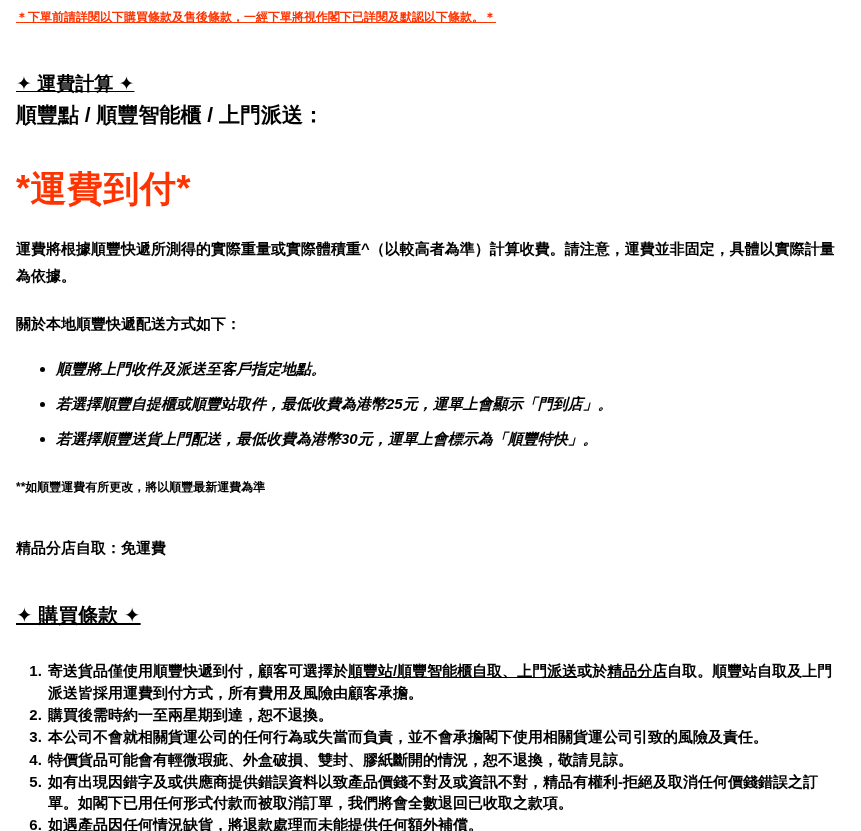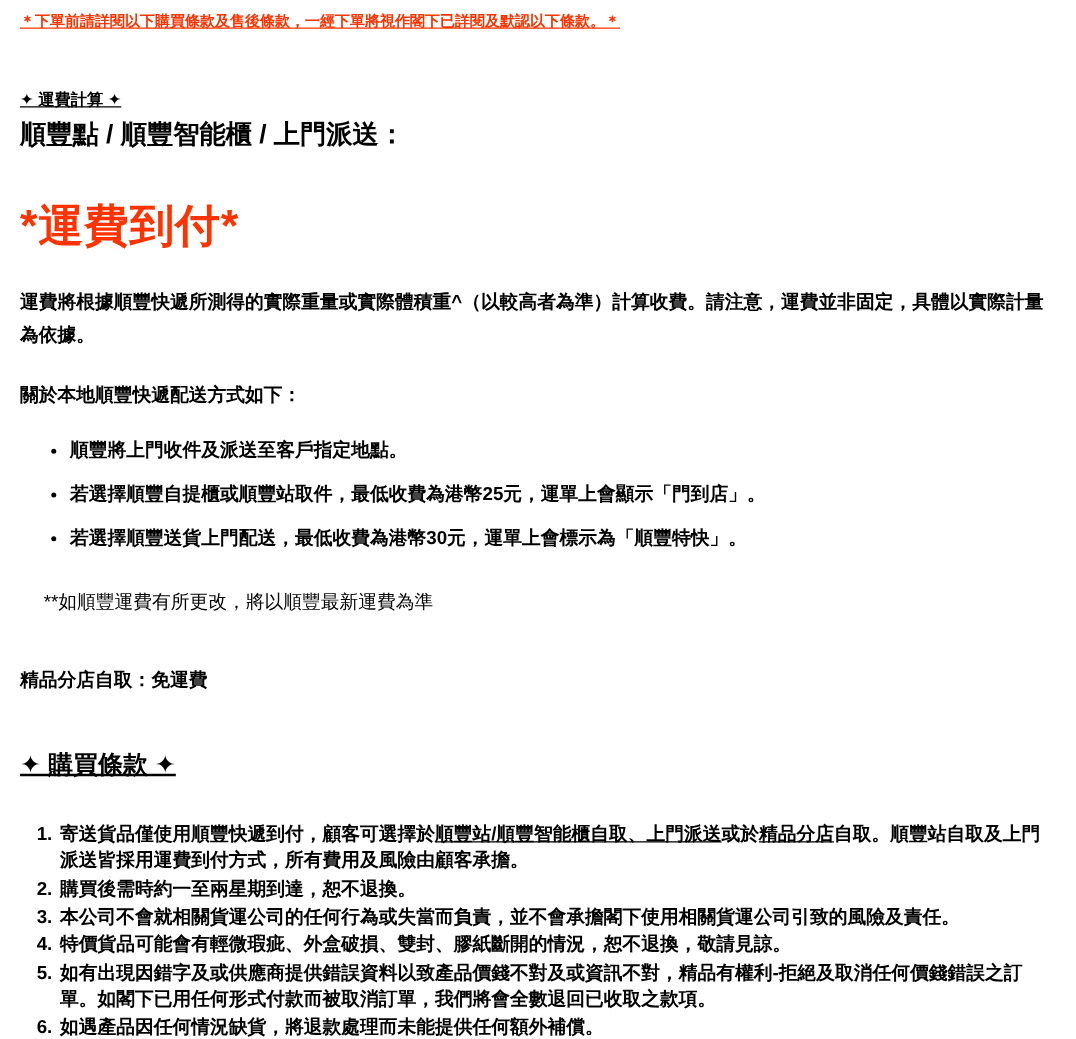--- a/index.html
+++ b/index.html
@@ -20,21 +20,21 @@
   }
   .top-notice{
     color:var(--accent-red);
     font-weight:bold;
     font-size:12px;
     text-decoration:underline;
     line-height:1.3;
   }
   .section-heading{
     margin-top:46px;
-    font-size:13px;
+    font-size:19px;
     font-weight:bold;
     text-decoration:underline;
     line-height:1.25;
   }
   .sub-heading{
     margin-top:6px;
     font-size:21px;
     font-weight:bold;
     line-height:1.3;
   }
@@ -58,27 +58,26 @@
     font-weight:bold;
     line-height:1.5;
   }
   ul.bullet-list{
     margin-top:22px;
     padding-left:40px;
     font-size:15px;
     font-weight:bold;
     line-height:1.4;
   }
-  ul.bullet-list li{margin-bottom:14px;}
+  ul.bullet-list li{margin-bottom:14px;font-style:italic;}
   .fee-note{
     margin-top:30px;
-    font-size:15px;
-    font-weight:normal;
+    font-size:12px;
+    font-weight:bold;
     line-height:1.4;
-    margin-left:19px;
   }
   .pickup-note{
     margin-top:42px;
     font-size:15px;
     font-weight:bold;
     line-height:1.4;
   }
   .terms-heading{
     margin-top:44px;
     font-size:20px;

